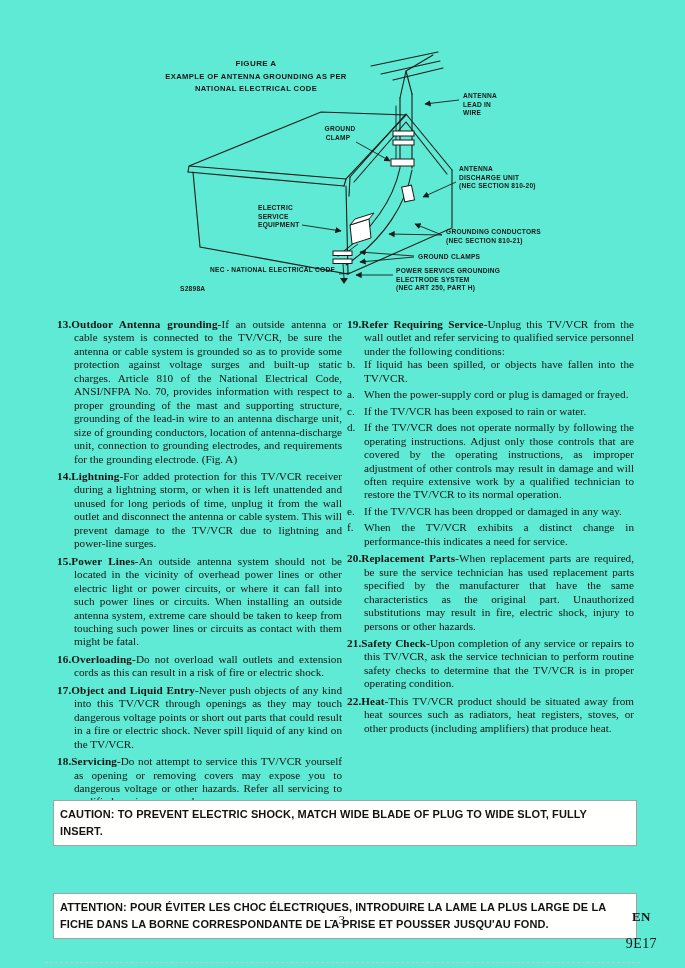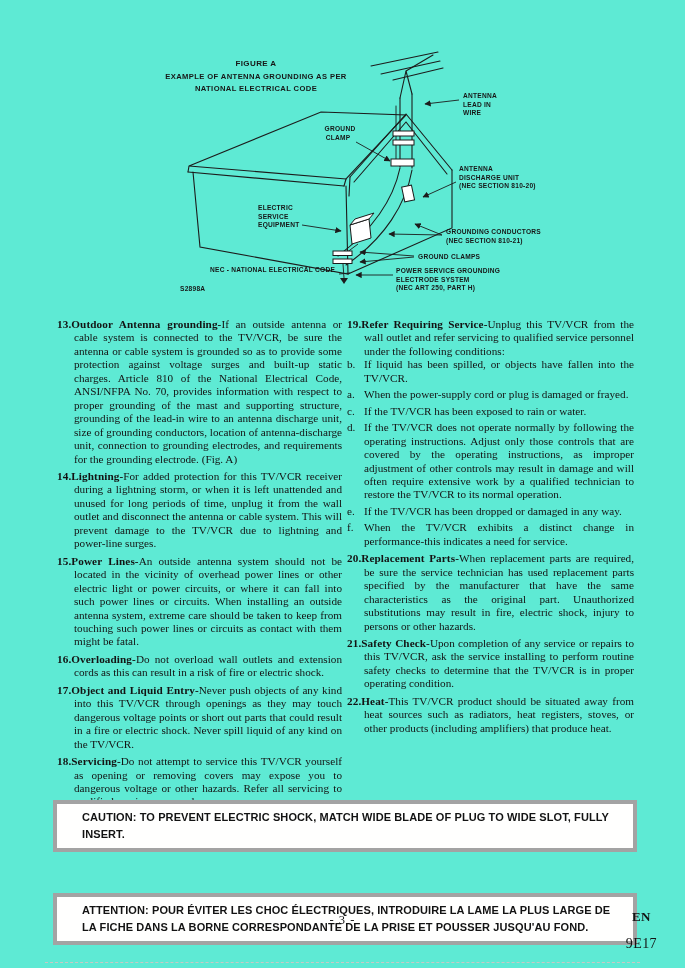--- a/index.html
+++ b/index.html
@@ -29,24 +29,24 @@
   .col-left  { left:57px;  width:285px; }
   .col-right { left:347px; width:287px; }
   .item { margin-bottom:4px; }
   .item p.head { padding-left:17px; text-indent:-17px; }
   .item b { letter-spacing:.1px; }
   p.sub { padding-left:17px; text-indent:-17px; margin-bottom:3px; }
   p.sub .letter { display:inline-block; width:17px; text-indent:0; }
   
   .cbox {
     position:absolute; left:53px; width:584px;
-    border:4px solid #a3a3a3; background:#fffffe;
+    border:1px solid #a3a3a3; background:#fffffe;
     font-family:"Liberation Sans", sans-serif; font-weight:bold;
     font-size:11px; line-height:16.5px; color:#131313;
-    padding:5px 9px 6px 25px; letter-spacing:.1px;
+    padding:5px 9px 6px 6px; letter-spacing:.1px;
   }
   .cbox-en { top:800px; min-height:43px; }
   .cbox-fr { top:853px; min-height:44px;margin-top:40px; }
   
   .page-num {
     position:absolute; top:913px; left:0; width:100%;
     text-align:center; font-size:12.5px; color:#131313; letter-spacing:1px;
   }
   .footer-right {
     position:absolute; top:909px; right:28px; text-align:right; color:#131313;
@@ -194,21 +194,21 @@
       <p class="sub"><span class="letter">a.</span><span>When the power-supply cord or plug is damaged or frayed.</span></p>
       <p class="sub"><span class="letter">c.</span><span>If the TV/VCR has been exposed to rain or water.</span></p>
       <p class="sub"><span class="letter">d.</span><span>If the TV/VCR does not operate normally by following the operating instructions. Adjust only those controls that are covered by the operating instructions, as improper adjustment of other controls may result in damage and will often require extensive work by a qualified technician to restore the TV/VCR to its normal operation.</span></p>
       <p class="sub"><span class="letter">e.</span><span>If the TV/VCR has been dropped or damaged in any way.</span></p>
       <p class="sub"><span class="letter">f.</span><span>When the TV/VCR exhibits a distinct change in performance-this indicates a need for service.</span></p>
     </div>
     <div class="item">
       <p class="head"><b><span>20.</span><span>Replacement Parts-</span></b><span>When replacement parts are required, be sure the service technician has used replacement parts specified by the manufacturer that have the same characteristics as the original part. Unauthorized substitutions may result in fire, electric shock, injury to persons or other hazards.</span></p>
     </div>
     <div class="item">
-      <p class="head"><b><span>21.</span><span>Safety Check-</span></b><span>Upon completion of any service or repairs to this TV/VCR, ask the service installing to perform routine safety checks to determine that the TV/VCR is in proper operating condition.</span></p>
+      <p class="head"><b><span>21.</span><span>Safety Check-</span></b><span>Upon completion of any service or repairs to this TV/VCR, ask the service technician to perform routine safety checks to determine that the TV/VCR is in proper operating condition.</span></p>
     </div>
     <div class="item">
       <p class="head"><b><span>22.</span><span>Heat-</span></b><span>This TV/VCR product should be situated away from heat sources such as radiators, heat registers, stoves, or other products (including amplifiers) that produce heat.</span></p>
     </div>
   </div>
 
   <div class="cbox cbox-en">
     <span>CAUTION: TO PREVENT ELECTRIC SHOCK, MATCH WIDE BLADE OF PLUG TO WIDE SLOT, FULLY INSERT.</span>
   </div>
   <div class="cbox cbox-fr">

